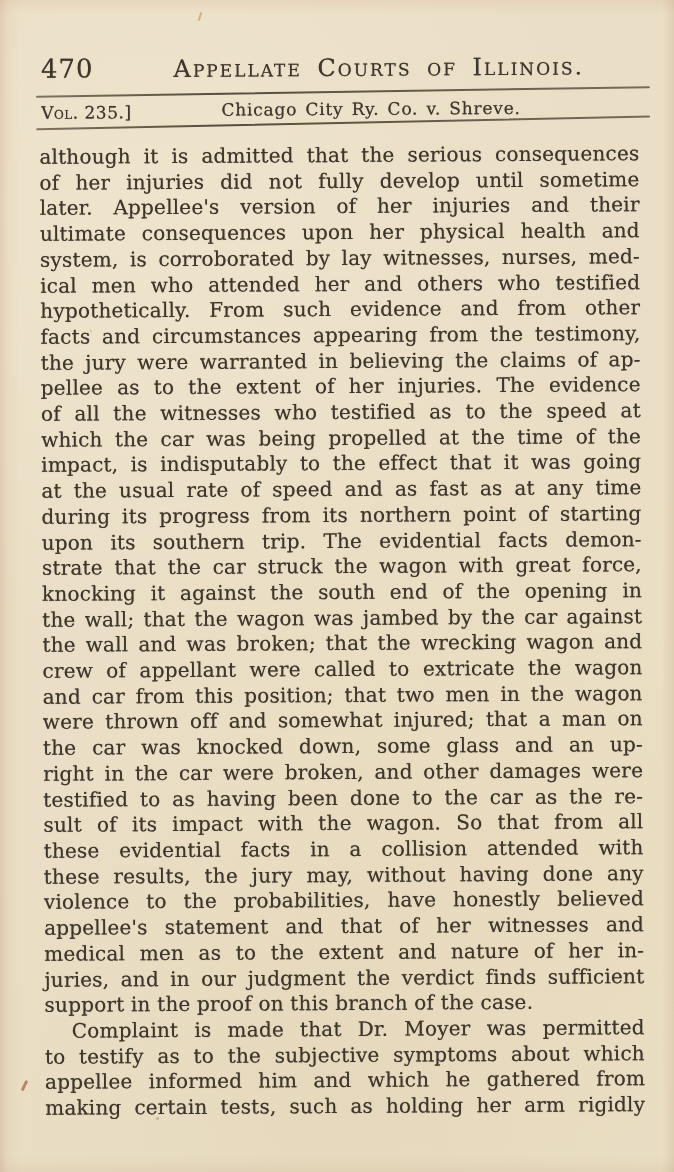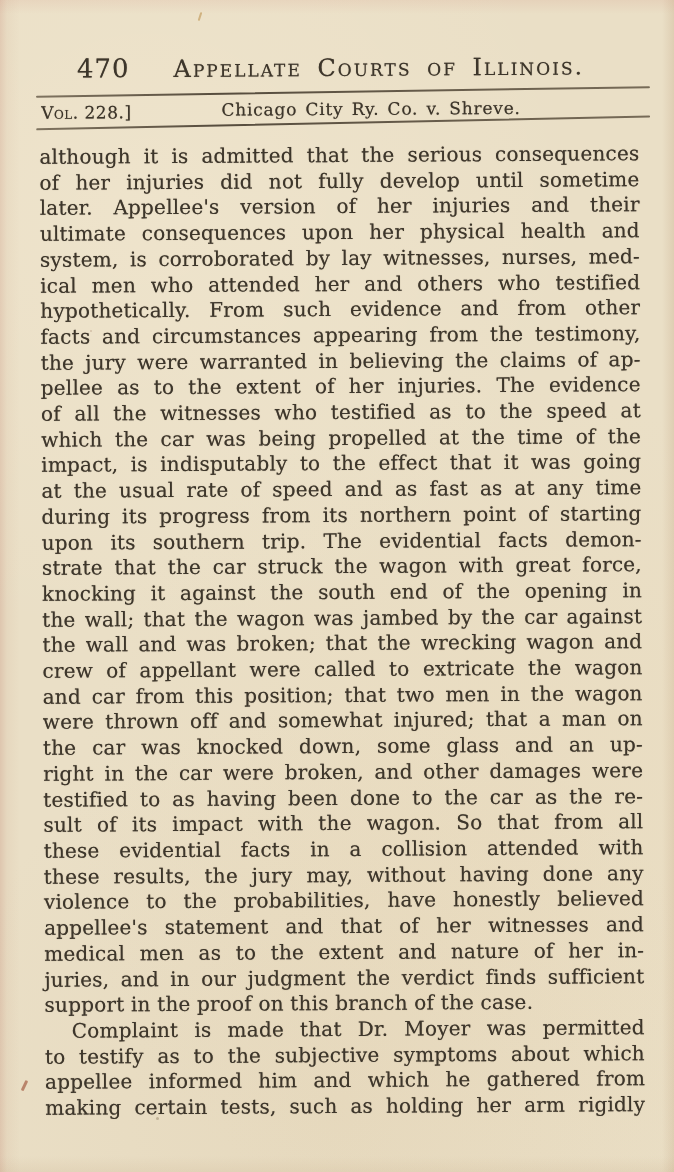--- a/index.html
+++ b/index.html
@@ -33,21 +33,20 @@
   .ink {
     color: #3d362b;
     text-shadow: 0 0 0.7px rgba(60,48,36,0.65);
   }
   .page-number {
     position: absolute;
     left: 44px;
     top: 52px;
     font-size: 26px;
     letter-spacing: 1px;
-    margin-left: 36px;
   }
   .running-title {
     position: absolute;
     left: 120px;
     right: 30px;
     top: 54px;
     text-align: center;
     font-variant: small-caps;
     font-size: 24px;
     letter-spacing: 2px;
@@ -143,21 +142,21 @@
   <span class="speck speck-d"></span>
 
   <div class="tilt">
     <div class="page-number ink">470</div>
 
     <div class="running-title ink">Appellate Courts of Illinois.</div>
 
     <div class="rule rule-top"></div>
 
     <div class="vol-line ink">
-      <span class="vol-label">Vol. 228.]</span>
+      <span class="vol-label">Vol. 235.]</span>
       <span class="case-title">Chicago City Ry. Co. v. Shreve.</span>
     </div>
 
     <div class="rule rule-bottom"></div>
 
     <div class="body-text ink">
         <div class="line just">although it is admitted that the serious consequences</div>
         <div class="line just">of her injuries did not fully develop until sometime</div>
         <div class="line just">later.  Appellee's version of her injuries and their</div>
         <div class="line just">ultimate consequences upon her physical health and</div>

